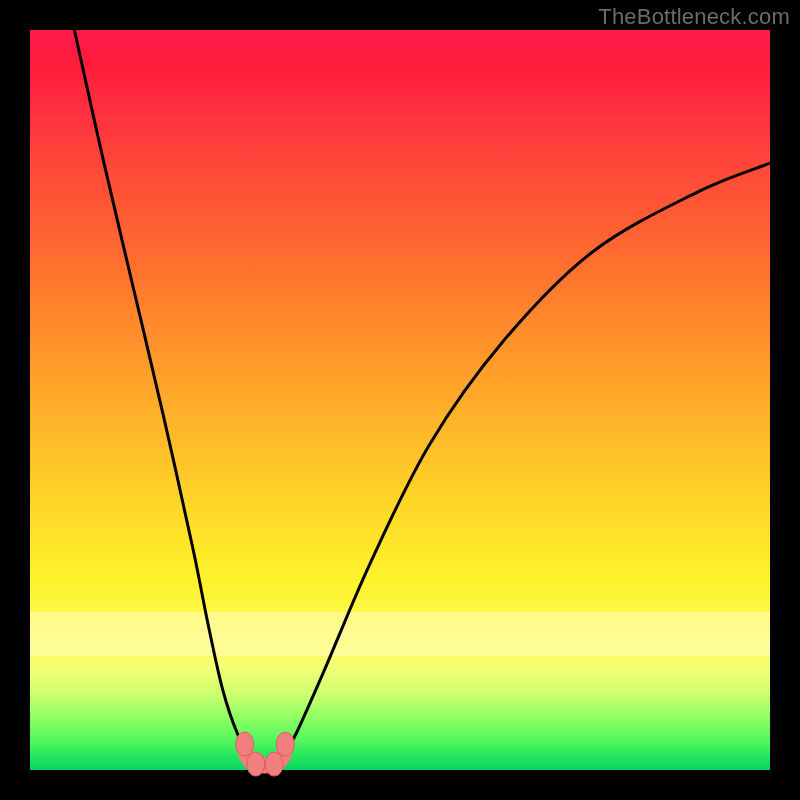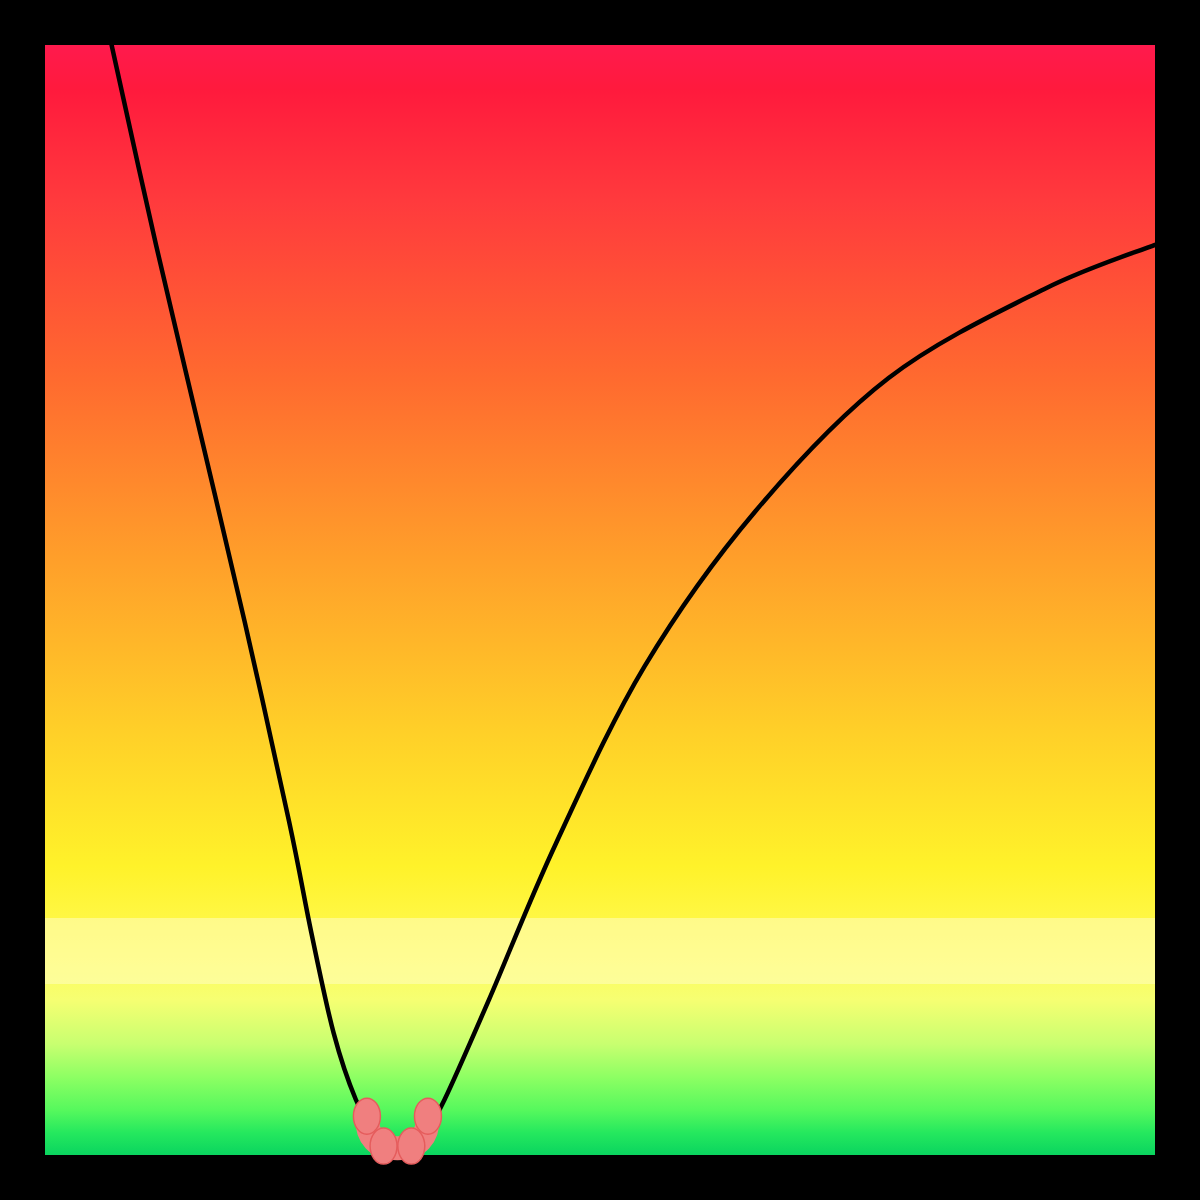--- a/index.html
+++ b/index.html
@@ -98,13 +98,14 @@
                  Q 214.6,735.56 234.95,735.56
                  Q 255.29999999999998,735.56 255.29999999999998,714.1"></path>
     <g id="markers-group">
         <ellipse cx="214.6" cy="714.1" rx="9" ry="12" class="marker"></ellipse>
         <ellipse cx="225.7" cy="734.08" rx="9" ry="12" class="marker"></ellipse>
         <ellipse cx="244.20000000000002" cy="734.08" rx="9" ry="12" class="marker"></ellipse>
         <ellipse cx="255.29999999999998" cy="714.1" rx="9" ry="12" class="marker"></ellipse>
       </g>
   </svg>
 
+  <div class="watermark">TheBottleneck.com</div>
 </div>
 
 </body></html>

